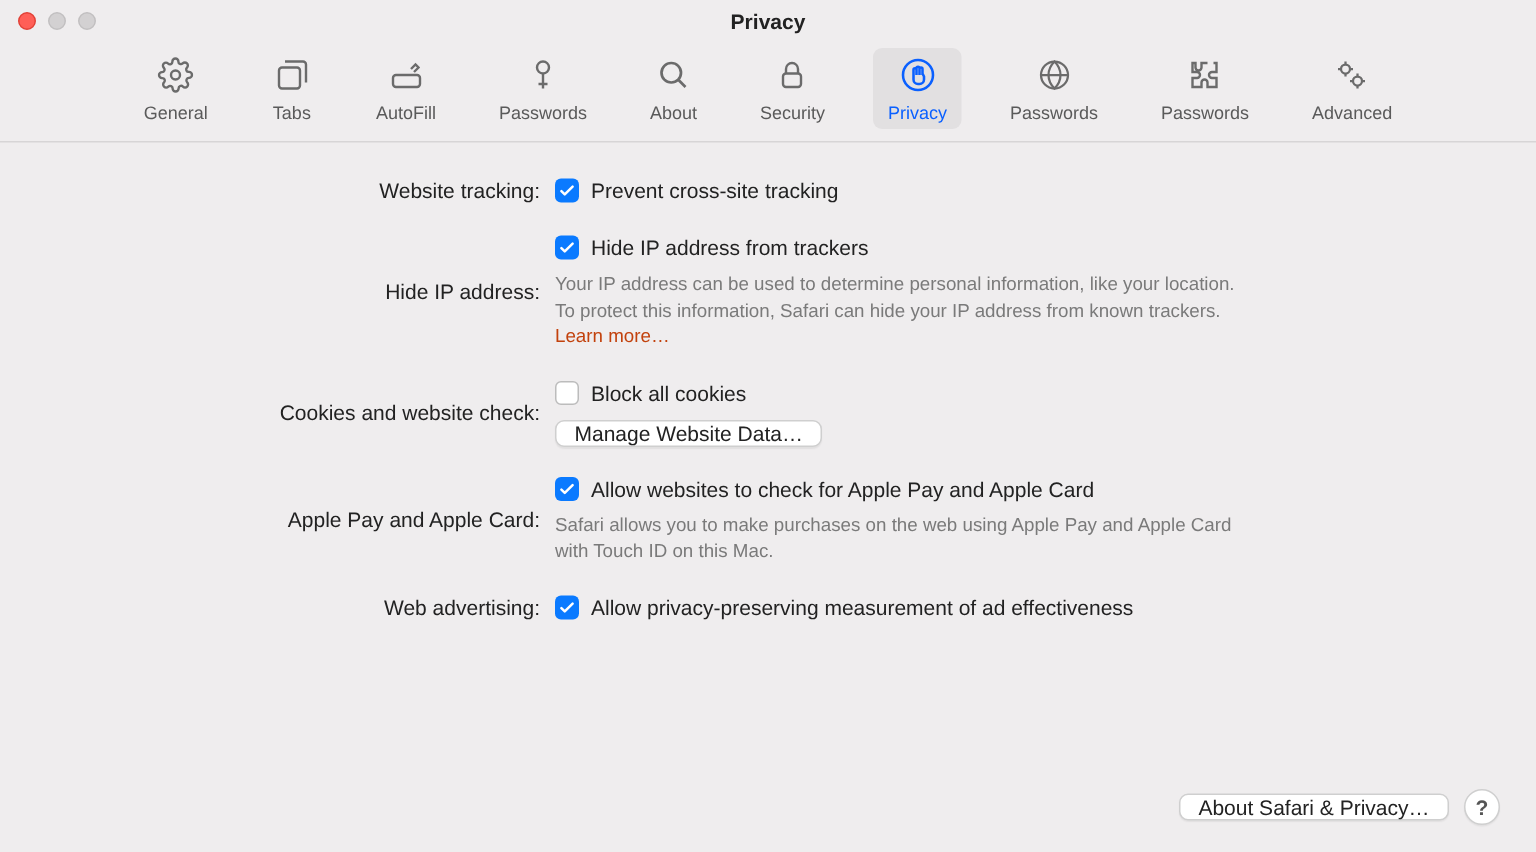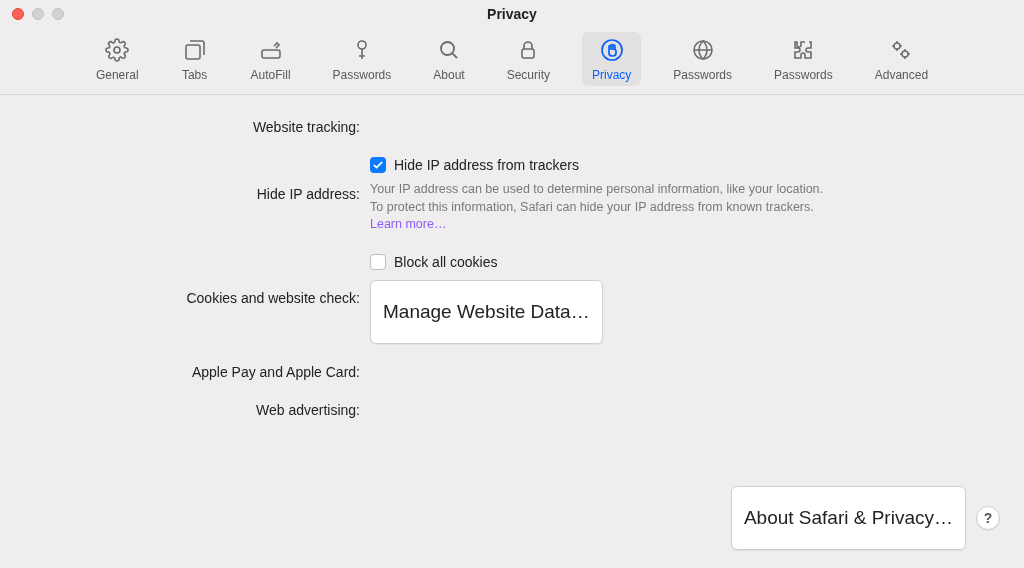--- a/index.html
+++ b/index.html
@@ -94,28 +94,28 @@
   .chk.checked { background: #0a7aff; }
   .chk.unchecked { background: #fff; border: 1px solid #bcbcbc; }
   .chk svg { width: 12px; height: 12px; }
   .desc {
     margin-top: 6px;
     font-size: 12.5px;
     color: #7a7a7a;
     max-width: 460px;
     line-height: 1.4;
   }
-  .desc a { color: #8b5cf6; text-decoration: none; }
+  .desc a { color: #c2410c; text-decoration: none; }
   .mac-btn {
     display: inline-block;
     background: #fff;
     border: 1px solid #cfcfcf;
     border-radius: 6px;
-    padding: 20px 12px;
-    font-size: 19px;
+    padding: 0 12px;
+    font-size: 14px;
     box-shadow: 0 1px 1px rgba(0,0,0,0.06);
     margin-top: 8px;
     cursor: default;
   }
   .footer {
     position: absolute;
     right: 24px;
     bottom: 18px;
     display: flex;
     gap: 10px;
@@ -234,20 +234,30 @@
         </svg>
     </span>
     <span class="tab-label">Advanced</span>
   </div>
 </div>
 
 <div class="content">
 
   <div class="row">
     <div class="row-label">Website tracking:</div>
+    <div class="row-body">
+      <label class="chkrow">
+        <span class="chk checked">
+          <svg viewBox="0 0 16 16">
+              <path d="M3 8.5l3 3 7-7" stroke="#fff" stroke-width="2.2" fill="none" stroke-linecap="round" stroke-linejoin="round"></path>
+            </svg>
+        </span>
+        <span>Prevent cross-site tracking</span>
+      </label>
+    </div>
   </div>
 
   <div class="row">
     <div class="row-label">Hide IP address:</div>
     <div class="row-body">
       <label class="chkrow">
         <span class="chk checked">
           <svg viewBox="0 0 16 16">
               <path d="M3 8.5l3 3 7-7" stroke="#fff" stroke-width="2.2" fill="none" stroke-linecap="round" stroke-linejoin="round"></path>
             </svg>
@@ -266,24 +276,45 @@
       <label class="chkrow">
         <span class="chk unchecked"></span>
         <span>Block all cookies</span>
       </label>
       <div class="mac-btn">Manage Website Data…</div>
     </div>
   </div>
 
   <div class="row">
     <div class="row-label">Apple Pay and Apple Card:</div>
+    <div class="row-body">
+      <label class="chkrow">
+        <span class="chk checked">
+          <svg viewBox="0 0 16 16">
+              <path d="M3 8.5l3 3 7-7" stroke="#fff" stroke-width="2.2" fill="none" stroke-linecap="round" stroke-linejoin="round"></path>
+            </svg>
+        </span>
+        <span>Allow websites to check for Apple Pay and Apple Card</span>
+      </label>
+      <div class="desc">Safari allows you to make purchases on the web using Apple Pay and Apple Card with Touch ID on this Mac.</div>
+    </div>
   </div>
 
   <div class="row">
     <div class="row-label">Web advertising:</div>
+    <div class="row-body">
+      <label class="chkrow">
+        <span class="chk checked">
+          <svg viewBox="0 0 16 16">
+              <path d="M3 8.5l3 3 7-7" stroke="#fff" stroke-width="2.2" fill="none" stroke-linecap="round" stroke-linejoin="round"></path>
+            </svg>
+        </span>
+        <span>Allow privacy-preserving measurement of ad effectiveness</span>
+      </label>
+    </div>
   </div>
 
 </div>
 
 <div class="footer">
   <div class="mac-btn" style="margin-top:0">About Safari &amp; Privacy…</div>
   <div class="help-btn">?</div>
 </div>
 
 </body></html>

